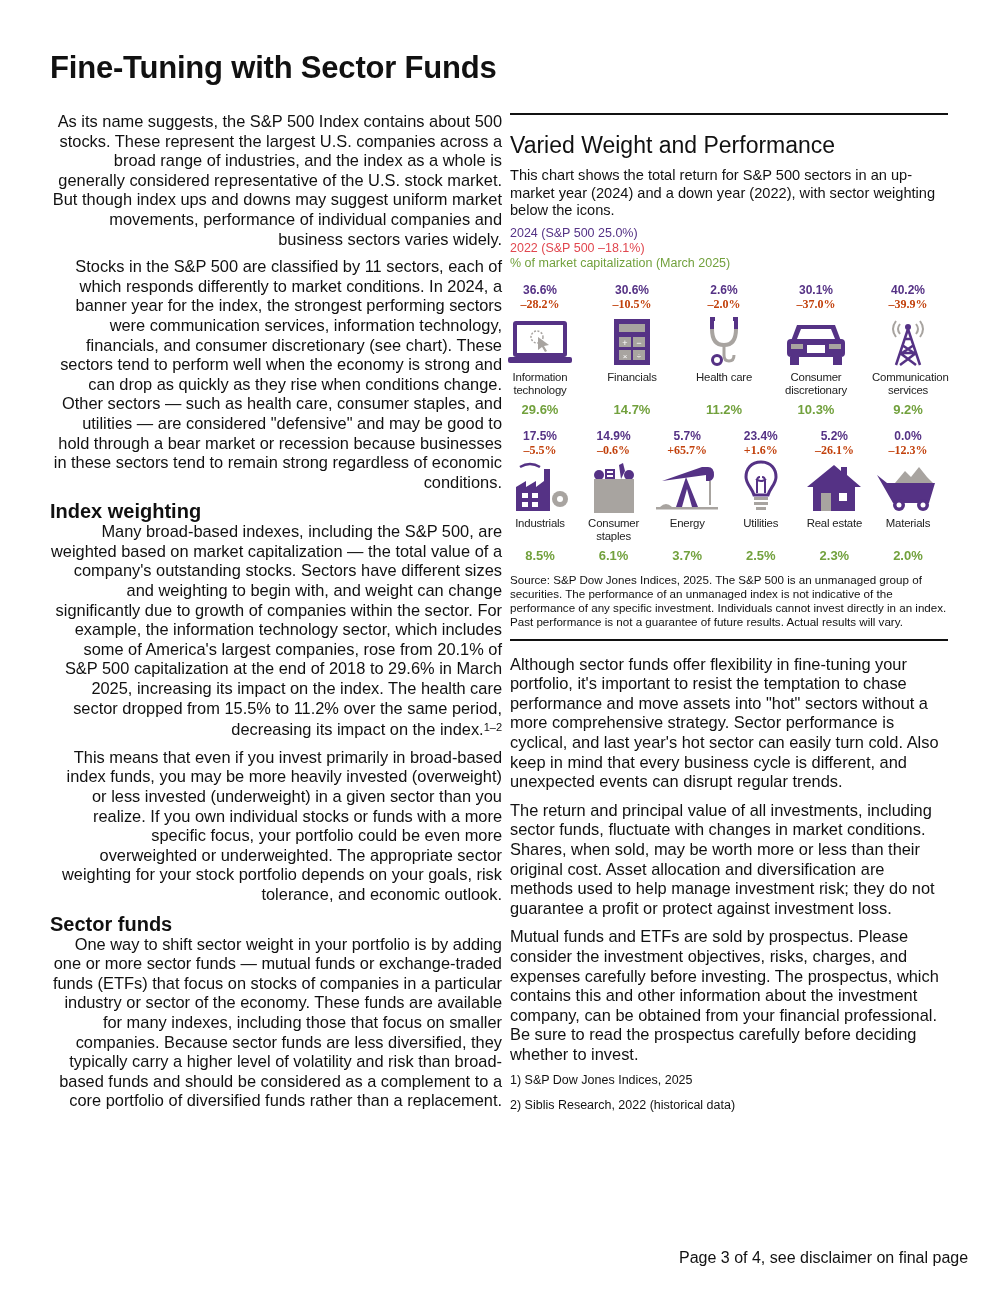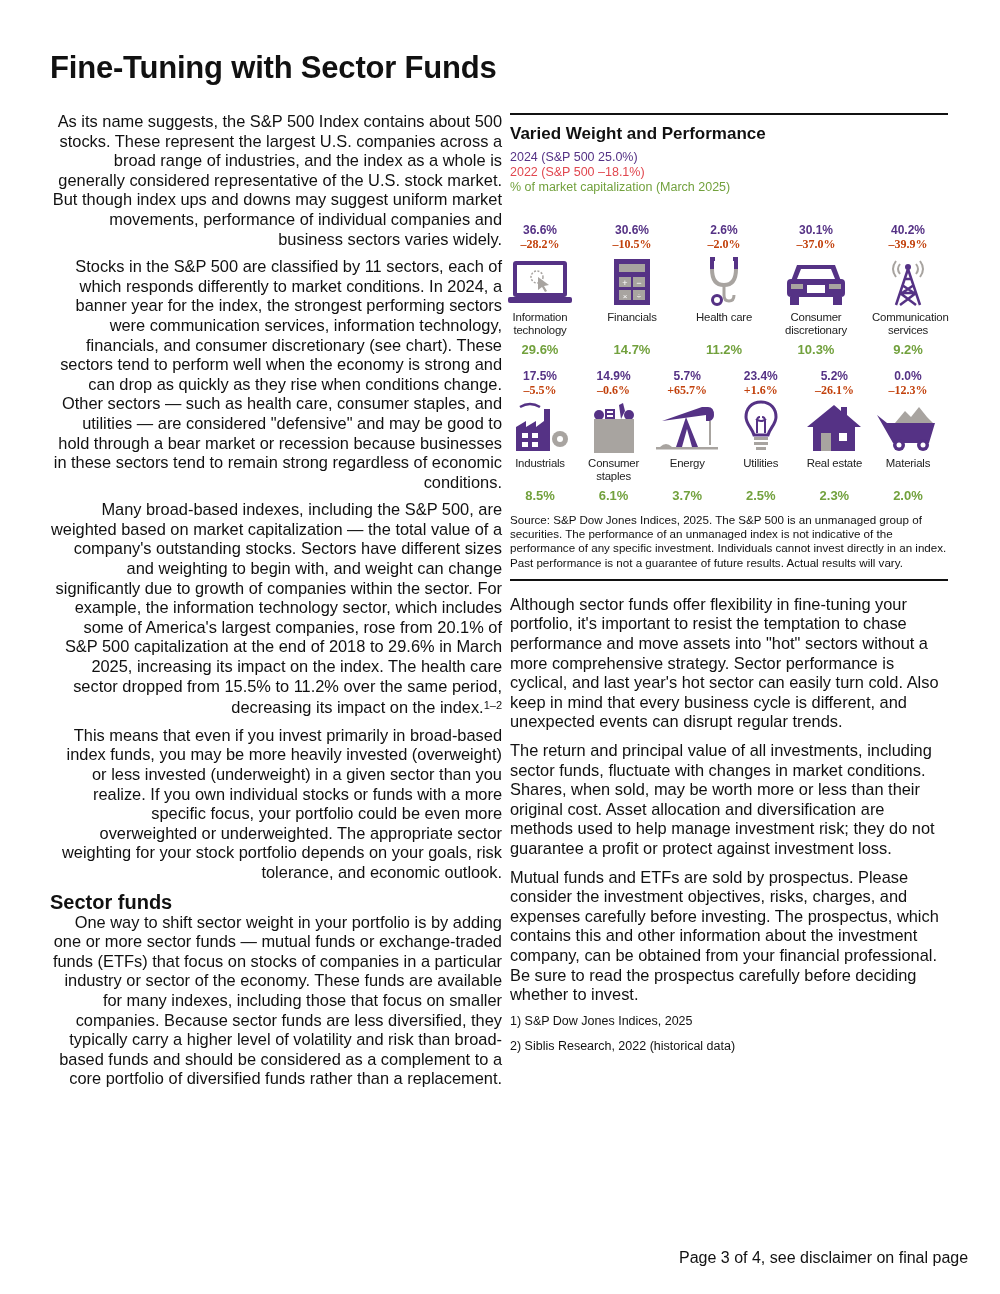--- a/index.html
+++ b/index.html
@@ -6,28 +6,28 @@
   html, body { width: 1000px; height: 1294px; background: #fff; }
   body { font-family: "Liberation Sans", sans-serif; color: #111; position: relative; }
   .page-title { position: absolute; left: 50px; top: 50px; font-size: 31px; font-weight: bold; letter-spacing: -0.2px; }
   .col-left { position: absolute; left: 50px; top: 112px; width: 452px; font-size: 16.4px; line-height: 19.6px; }
   .col-left p { margin-bottom: 8px; text-align: right; }
   .col-left h2 { font-size: 20px; font-weight: bold; line-height: 22px; margin-top: 2px; }
   sup.fn { font-size: 11px; vertical-align: 4px; }
 
   .col-right { position: absolute; left: 510px; top: 113px; width: 438px; }
   .rule { border-top: 2.5px solid #111; }
-  .chart-title { font-size: 17px; font-weight: bold; margin-top: 9px; }
+  .chart-title { font-size: 23px; font-weight: normal; margin-top: 17px; }
   .chart-sub { font-size: 14.6px; line-height: 17.6px; margin-top: 8px; }
   .legend { margin-top: 6px; font-size: 12.5px; font-weight: normal; line-height: 15px; }
   .legend .l1 { color: #553285; }
   .legend .l2 { color: #e1474f; }
   .legend .l3 { color: #72a13d; }
 
-  .grid { position: relative; width: 440px; margin-left: -6px; margin-top: 28px; }
+  .grid { position: relative; width: 440px; margin-left: -6px; margin-top: 12px; }
   .row { display: flex; justify-content: space-between; }
   .row + .row { margin-top: 12px; }
   .cell { width: 72px; text-align: center; }
   .ret24 { color: #553285; font-weight: bold; font-size: 12px; line-height: 14px; }
   .ret22 { color: #c2410c; font-weight: bold; font-size: 12px; line-height: 14px; font-family: Liberation Serif, serif; }
   .icon { height: 54px; display: flex; align-items: flex-end; justify-content: center; margin: 2px 0 4px; }
   .icon svg { display: block; }
   .sname { font-size: 11.4px; line-height: 13px; color: #222; height: 28px; letter-spacing: -0.2px; }
   .weight { color: #72a13d; font-weight: bold; font-size: 13px; margin-top: 3px; }
 
@@ -41,29 +41,31 @@
   .footer { position: absolute; left: 679px; top: 1249px; font-size: 16px; }
 </style>
 </head>
 <body>
 
 <h1 class="page-title">Fine-Tuning with Sector Funds</h1>
 
 <div class="col-left">
   <p>As its name suggests, the S&amp;P 500 Index contains about 500 stocks. These represent the largest U.S. companies across a broad range of industries, and the index as a whole is generally considered representative of the U.S. stock market. But though index ups and downs may suggest uniform market movements, performance of individual companies and business sectors varies widely.</p>
   <p>Stocks in the S&amp;P 500 are classified by 11 sectors, each of which responds differently to market conditions. In 2024, a banner year for the index, the strongest performing sectors were communication services, information technology, financials, and consumer discretionary (see chart). These sectors tend to perform well when the economy is strong and can drop as quickly as they rise when conditions change. Other sectors — such as health care, consumer staples, and utilities — are considered "defensive" and may be good to hold through a bear market or recession because businesses in these sectors tend to remain strong regardless of economic conditions.</p>
+  <h2>Index weighting</h2>
   <p><span>Many broad-based indexes, including the S&amp;P 500, are weighted based on market capitalization — the total value of a company's outstanding stocks. Sectors have different sizes and weighting to begin with, and weight can change significantly due to growth of companies within the sector. For example, the information technology sector, which includes some of America's largest companies, rose from 20.1% of S&amp;P 500 capitalization at the end of 2018 to 29.6% in March 2025, increasing its impact on the index. The health care sector dropped from 15.5% to 11.2% over the same period, decreasing its impact on the index.</span><sup class="fn">1–2</sup></p>
   <p>This means that even if you invest primarily in broad-based index funds, you may be more heavily invested (overweight) or less invested (underweight) in a given sector than you realize. If you own individual stocks or funds with a more specific focus, your portfolio could be even more overweighted or underweighted. The appropriate sector weighting for your stock portfolio depends on your goals, risk tolerance, and economic outlook.</p>
   <h2>Sector funds</h2>
   <p>One way to shift sector weight in your portfolio is by adding one or more sector funds — mutual funds or exchange-traded funds (ETFs) that focus on stocks of companies in a particular industry or sector of the economy. These funds are available for many indexes, including those that focus on smaller companies. Because sector funds are less diversified, they typically carry a higher level of volatility and risk than broad-based funds and should be considered as a complement to a core portfolio of diversified funds rather than a replacement.</p>
 </div>
 
 <div class="col-right">
   <div class="rule"></div>
   <div class="chart-title">Varied Weight and Performance</div>
+  <div class="chart-sub">This chart shows the total return for S&amp;P 500 sectors in an up-market year (2024) and a down year (2022), with sector weighting below the icons.</div>
 
   <div class="legend">
     <div class="l1">2024 (S&amp;P 500  25.0%)</div>
     <div class="l2">2022 (S&amp;P 500 –18.1%)</div>
     <div class="l3">% of market capitalization (March 2025)</div>
   </div>
 
   <div class="grid">
     <div class="row" id="row1">
         <div class="cell">

